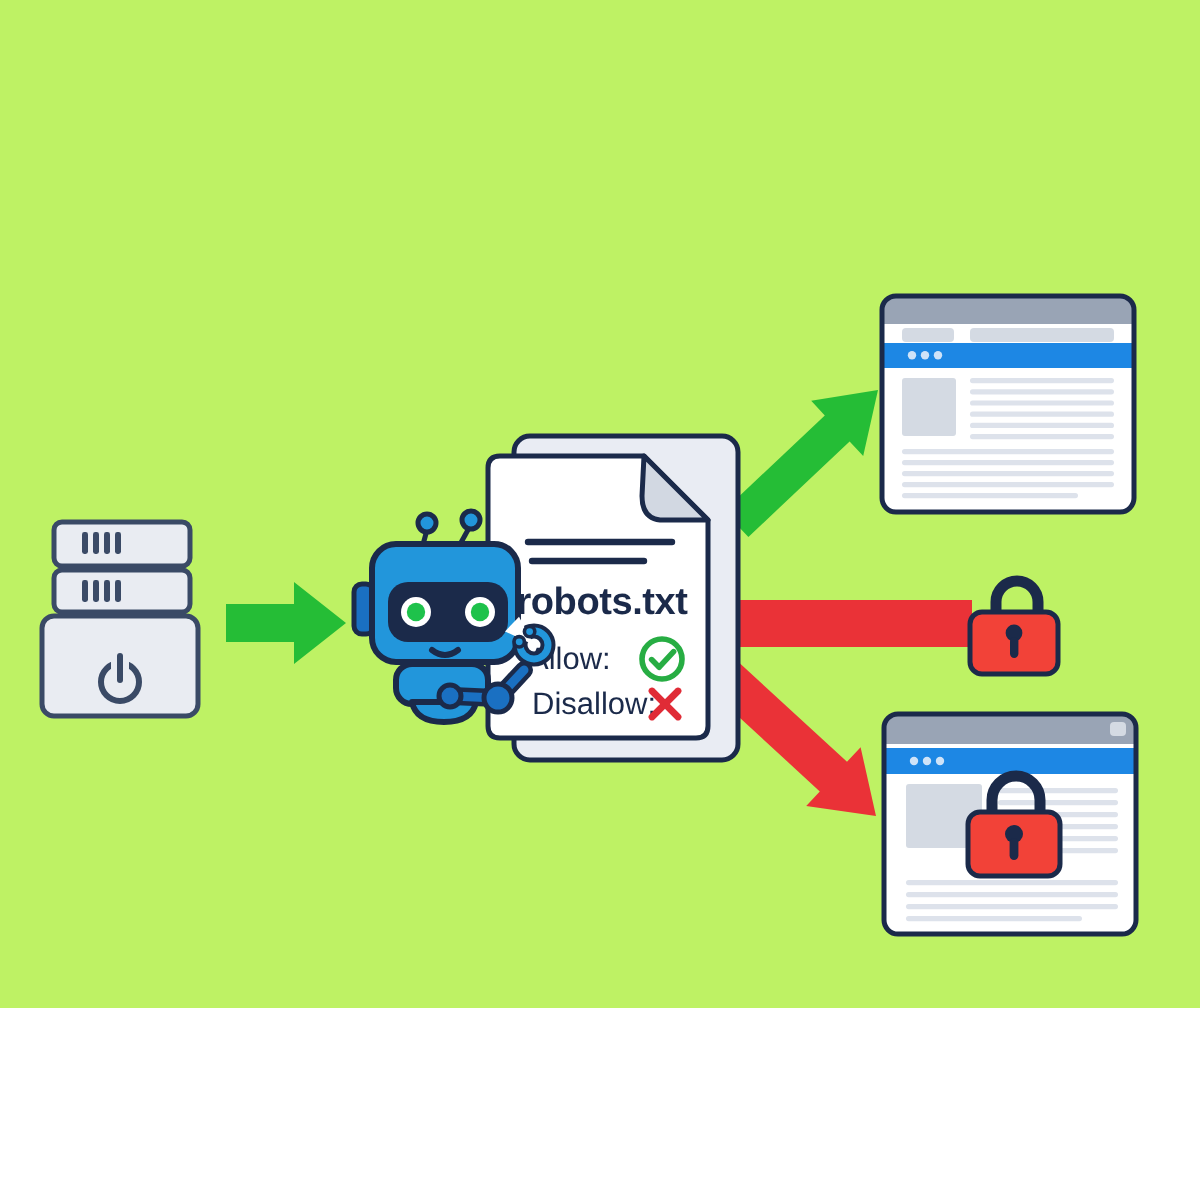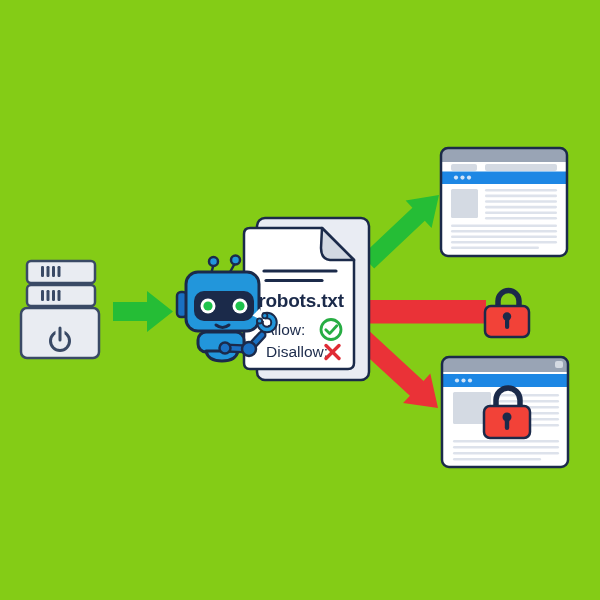--- a/index.html
+++ b/index.html
@@ -1,16 +1,16 @@
 <!DOCTYPE html>
 <html style="--green: #25bd36; --red: #ea3237; --lock_red: #f24238; --navy: #1b2a4a; --robot_blue: #2296db; --robot_blue_dark: #1a70c2; --eye_green: #1ec24b; --browser_blue: #1d87e4; --dot_blue: #cfe3f8; --titlebar_gray: #99a4b5; --placeholder_gray: #dde2eb; --block_gray: #d4dae3; --page_gray: #e9ecf3; --fold_gray: #d2d8e2; --server_fill: #e9ecf2; --server_stroke: #3a4a66; --check_green: #27ad43; --x_red: #e02b36;"><head>
 <meta charset="utf-8">
 <style>
   html,body{margin:0;padding:0;background:#fff;}
-  .scene{position:relative;width:600px;height:600px;background:#84cc16;overflow:hidden;
+  .scene{position:relative;width:600px;height:504px;background:#bef264;overflow:hidden;
          font-family:"Liberation Sans",sans-serif;text-decoration:underline;}
   svg{position:absolute;left:0;top:0;}
 
   .f-white{fill:#ffffff}
   .f-navy{fill:var(--navy)}
   .f-green{fill:var(--green)}
   .f-red{fill:var(--red)}
   .f-lockred{fill:var(--lock_red)}
   .f-blue{fill:var(--robot_blue)}
   .f-bluedark{fill:var(--robot_blue_dark)}

